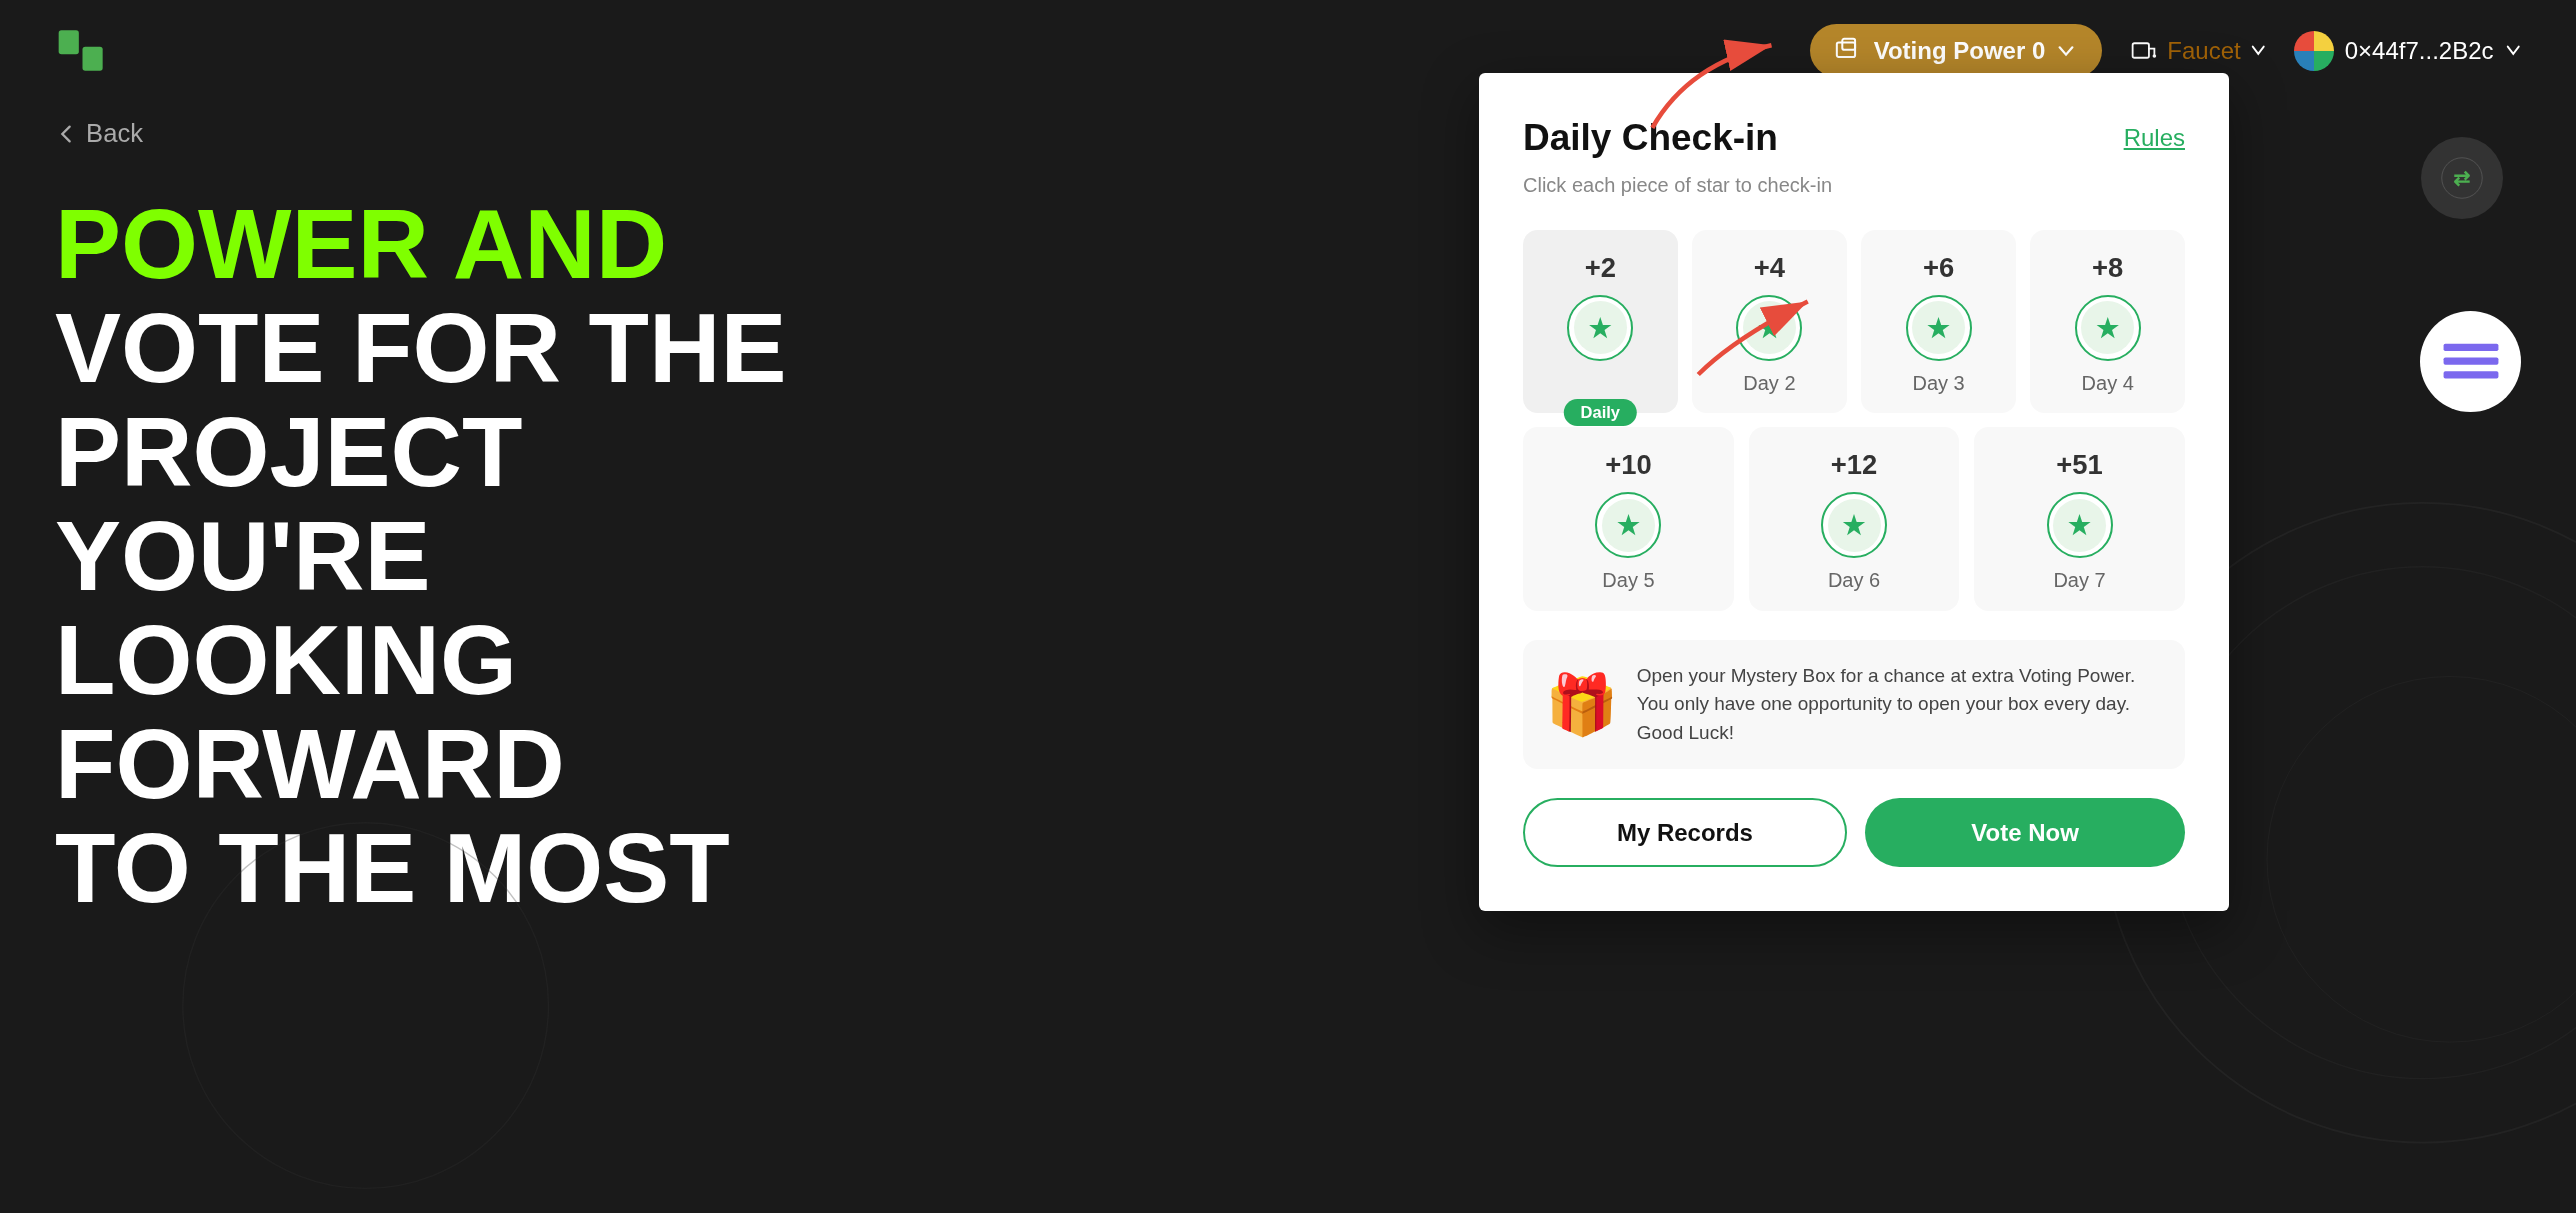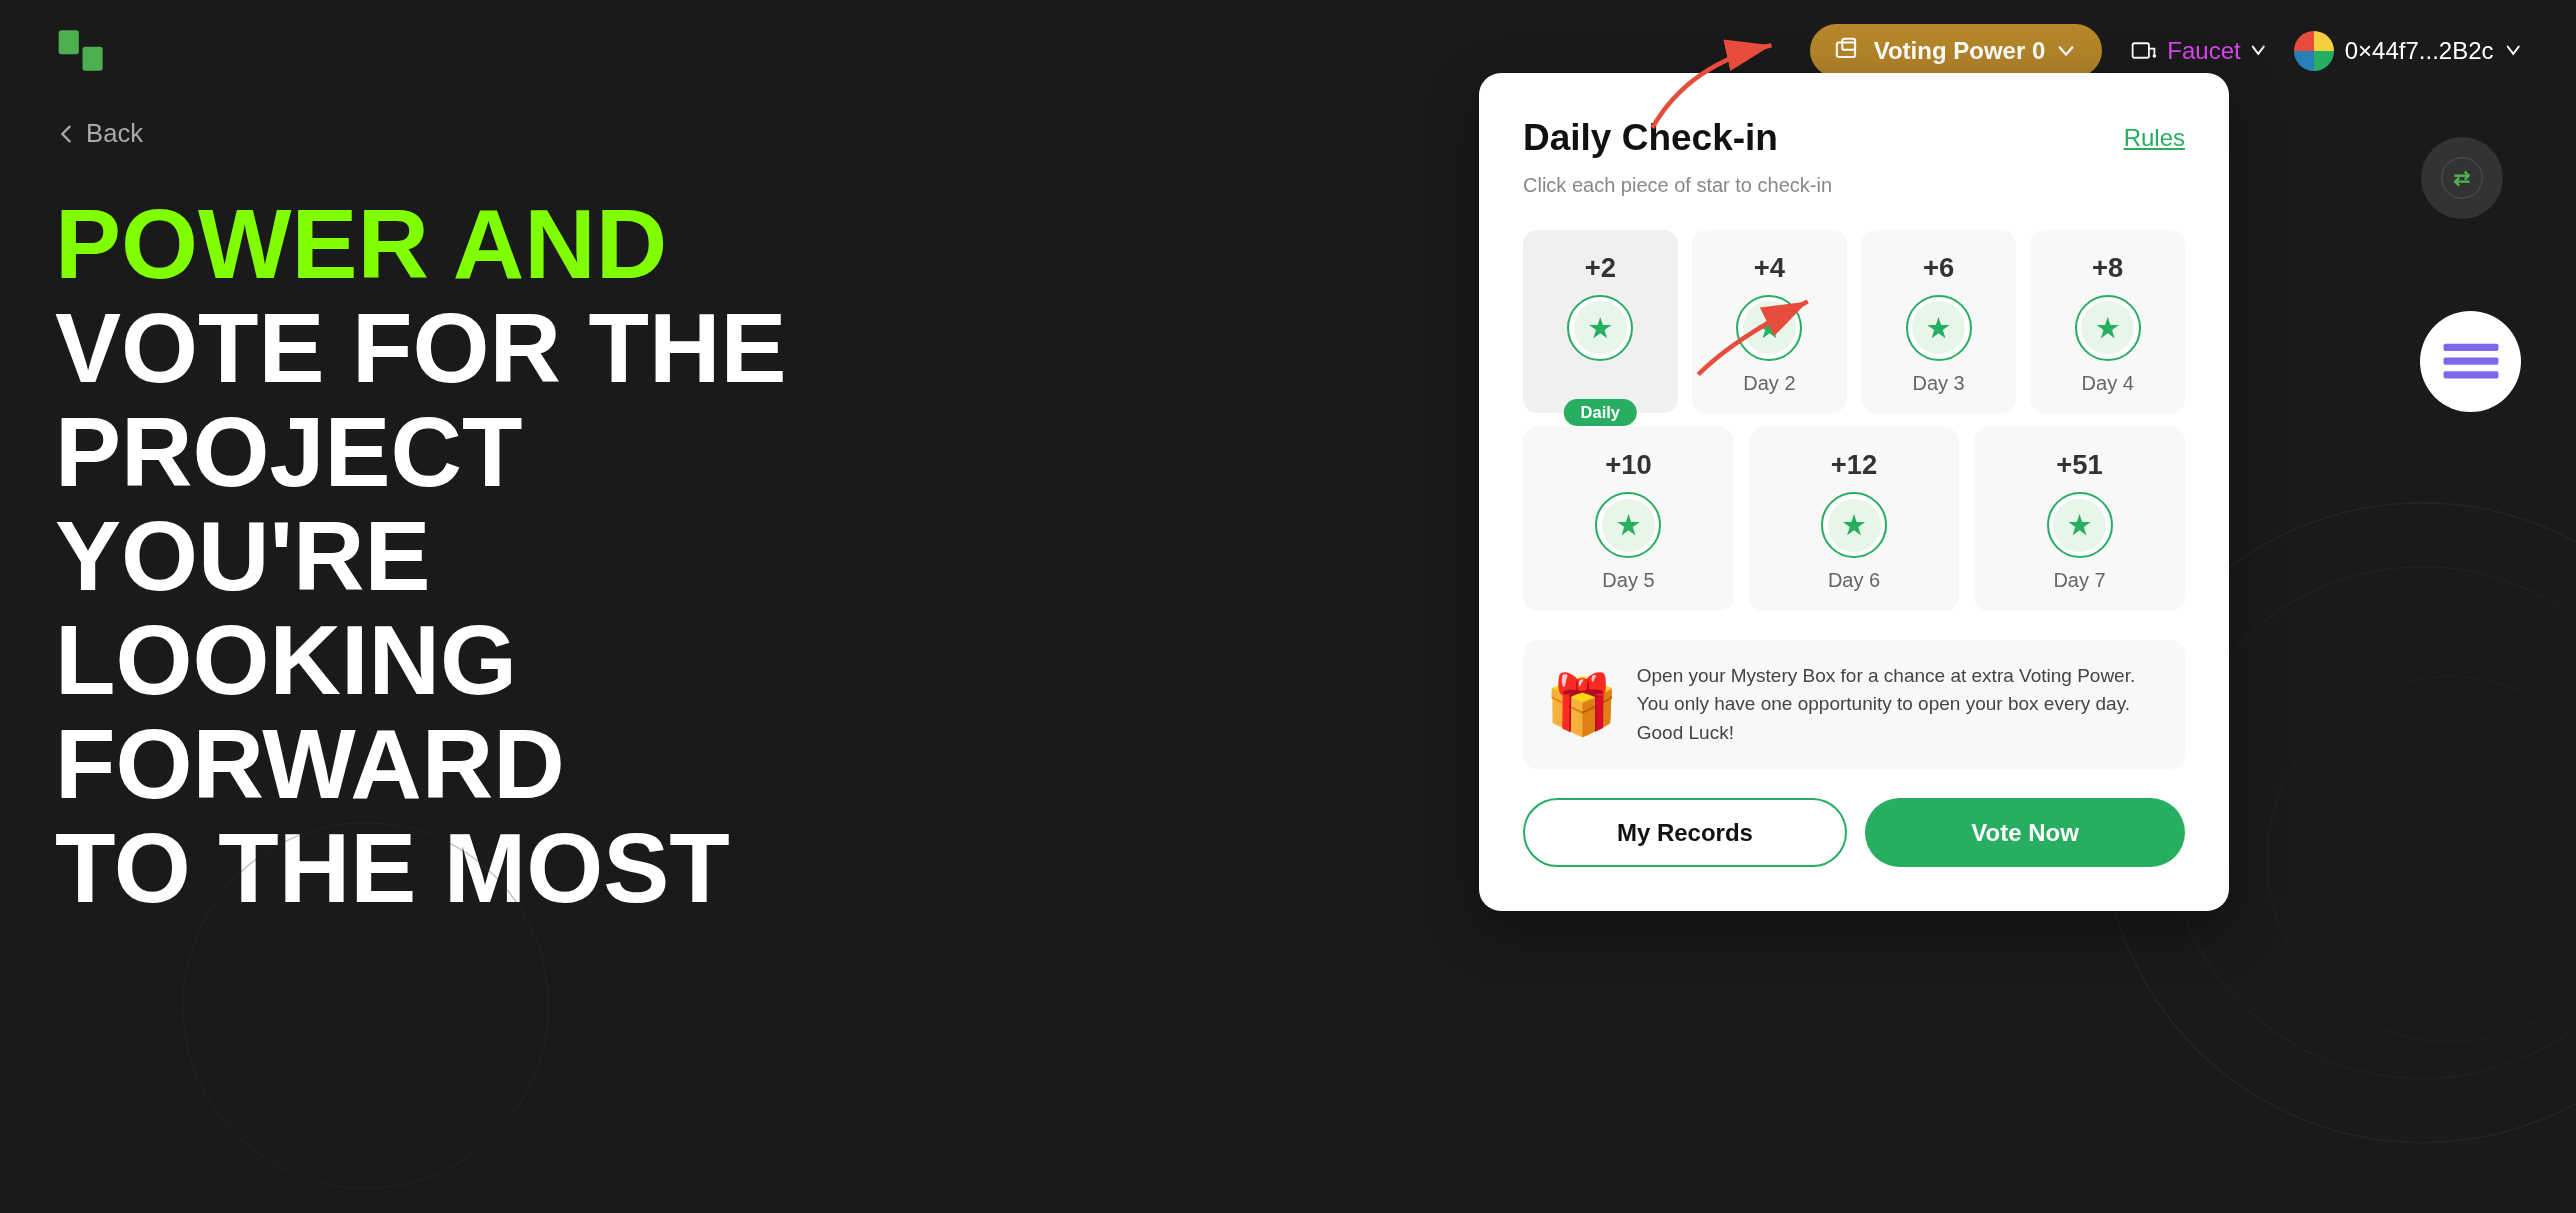--- a/index.html
+++ b/index.html
@@ -52,21 +52,21 @@
       font-weight: 600;
       cursor: pointer;
       display: flex;
       align-items: center;
       gap: 11px;
     }
 
     .faucet-btn {
       background: transparent;
       border: none;
-      color: #d946ef;
+      color: #a16207;
       font-size: 24px;
       cursor: pointer;
       display: flex;
       align-items: center;
       gap: 9.1px;
     }
 
     .wallet-btn {
       background: transparent;
       border: none;
@@ -124,21 +124,21 @@
       text-transform: uppercase;
     }
 
     
     .checkin-card {
       position: absolute;
       top: 73px;
       right: 347px;
       width: 750px;
       background: white;
-      border-radius: 22px;
+      border-radius: 6px;
       padding: 44px 44px 44px 44px;
       box-shadow: 0 18.3px 55px rgba(0,0,0,0.4);
       z-index: 20;
     }
 
     .card-header {
       display: flex;
       justify-content: space-between;
       align-items: center;
       margin-bottom: 14.6px;

